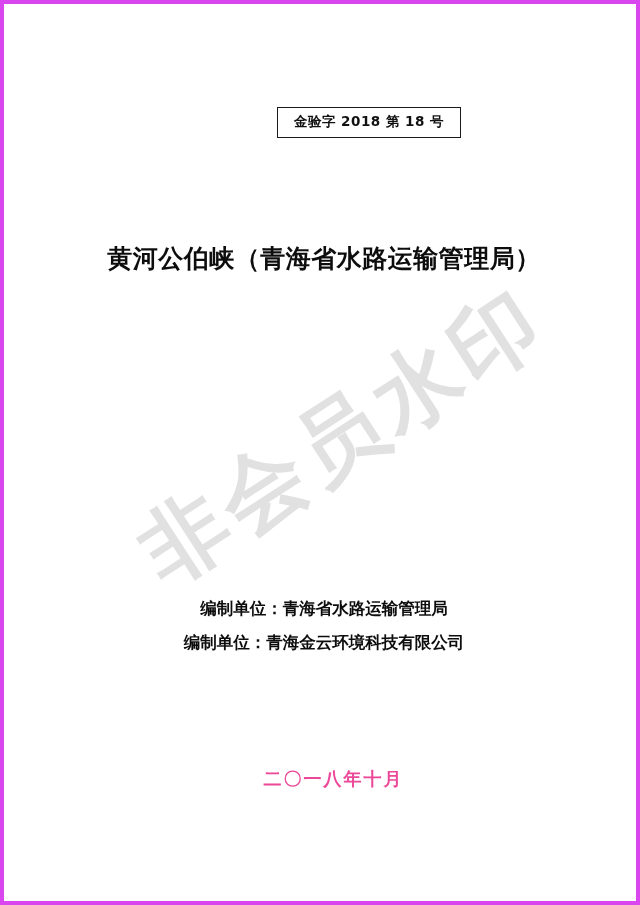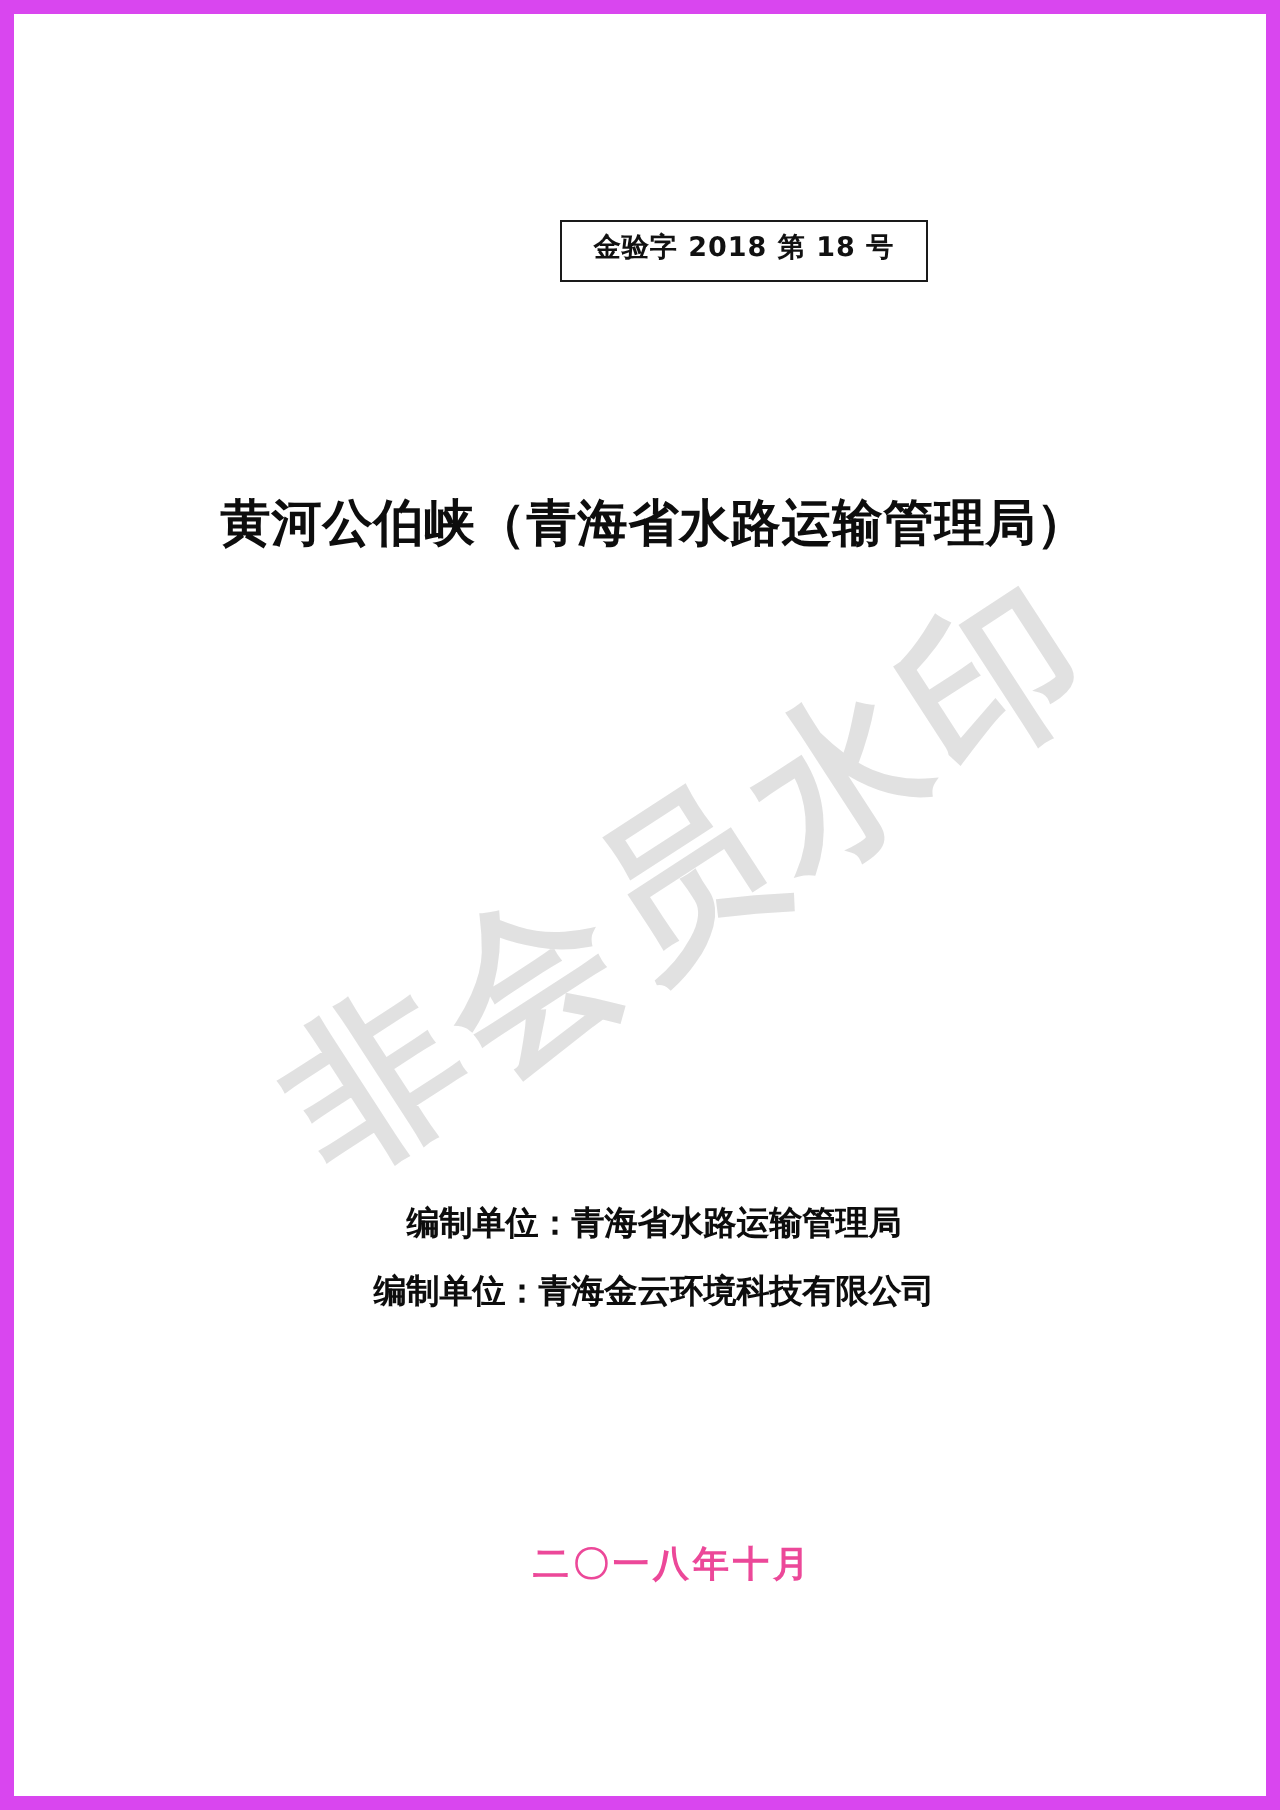--- a/index.html
+++ b/index.html
@@ -10,21 +10,21 @@
   body {
     font-family: "DejaVu Sans", "Liberation Sans", sans-serif;
   }
   .page {
     position: relative;
     width: 640px;
     height: 905px;
     background: #ffffff;
     overflow: hidden;
     box-sizing: border-box;
-    border: 7px solid #d946ef;
+    border: 4px solid #d946ef;
   }
   
   .docnum-wrap {
     position: absolute;
     top: 103px;
     left: 0;
     width: 640px;
     display: flex;
     justify-content: center;
     padding-left: 90px;

